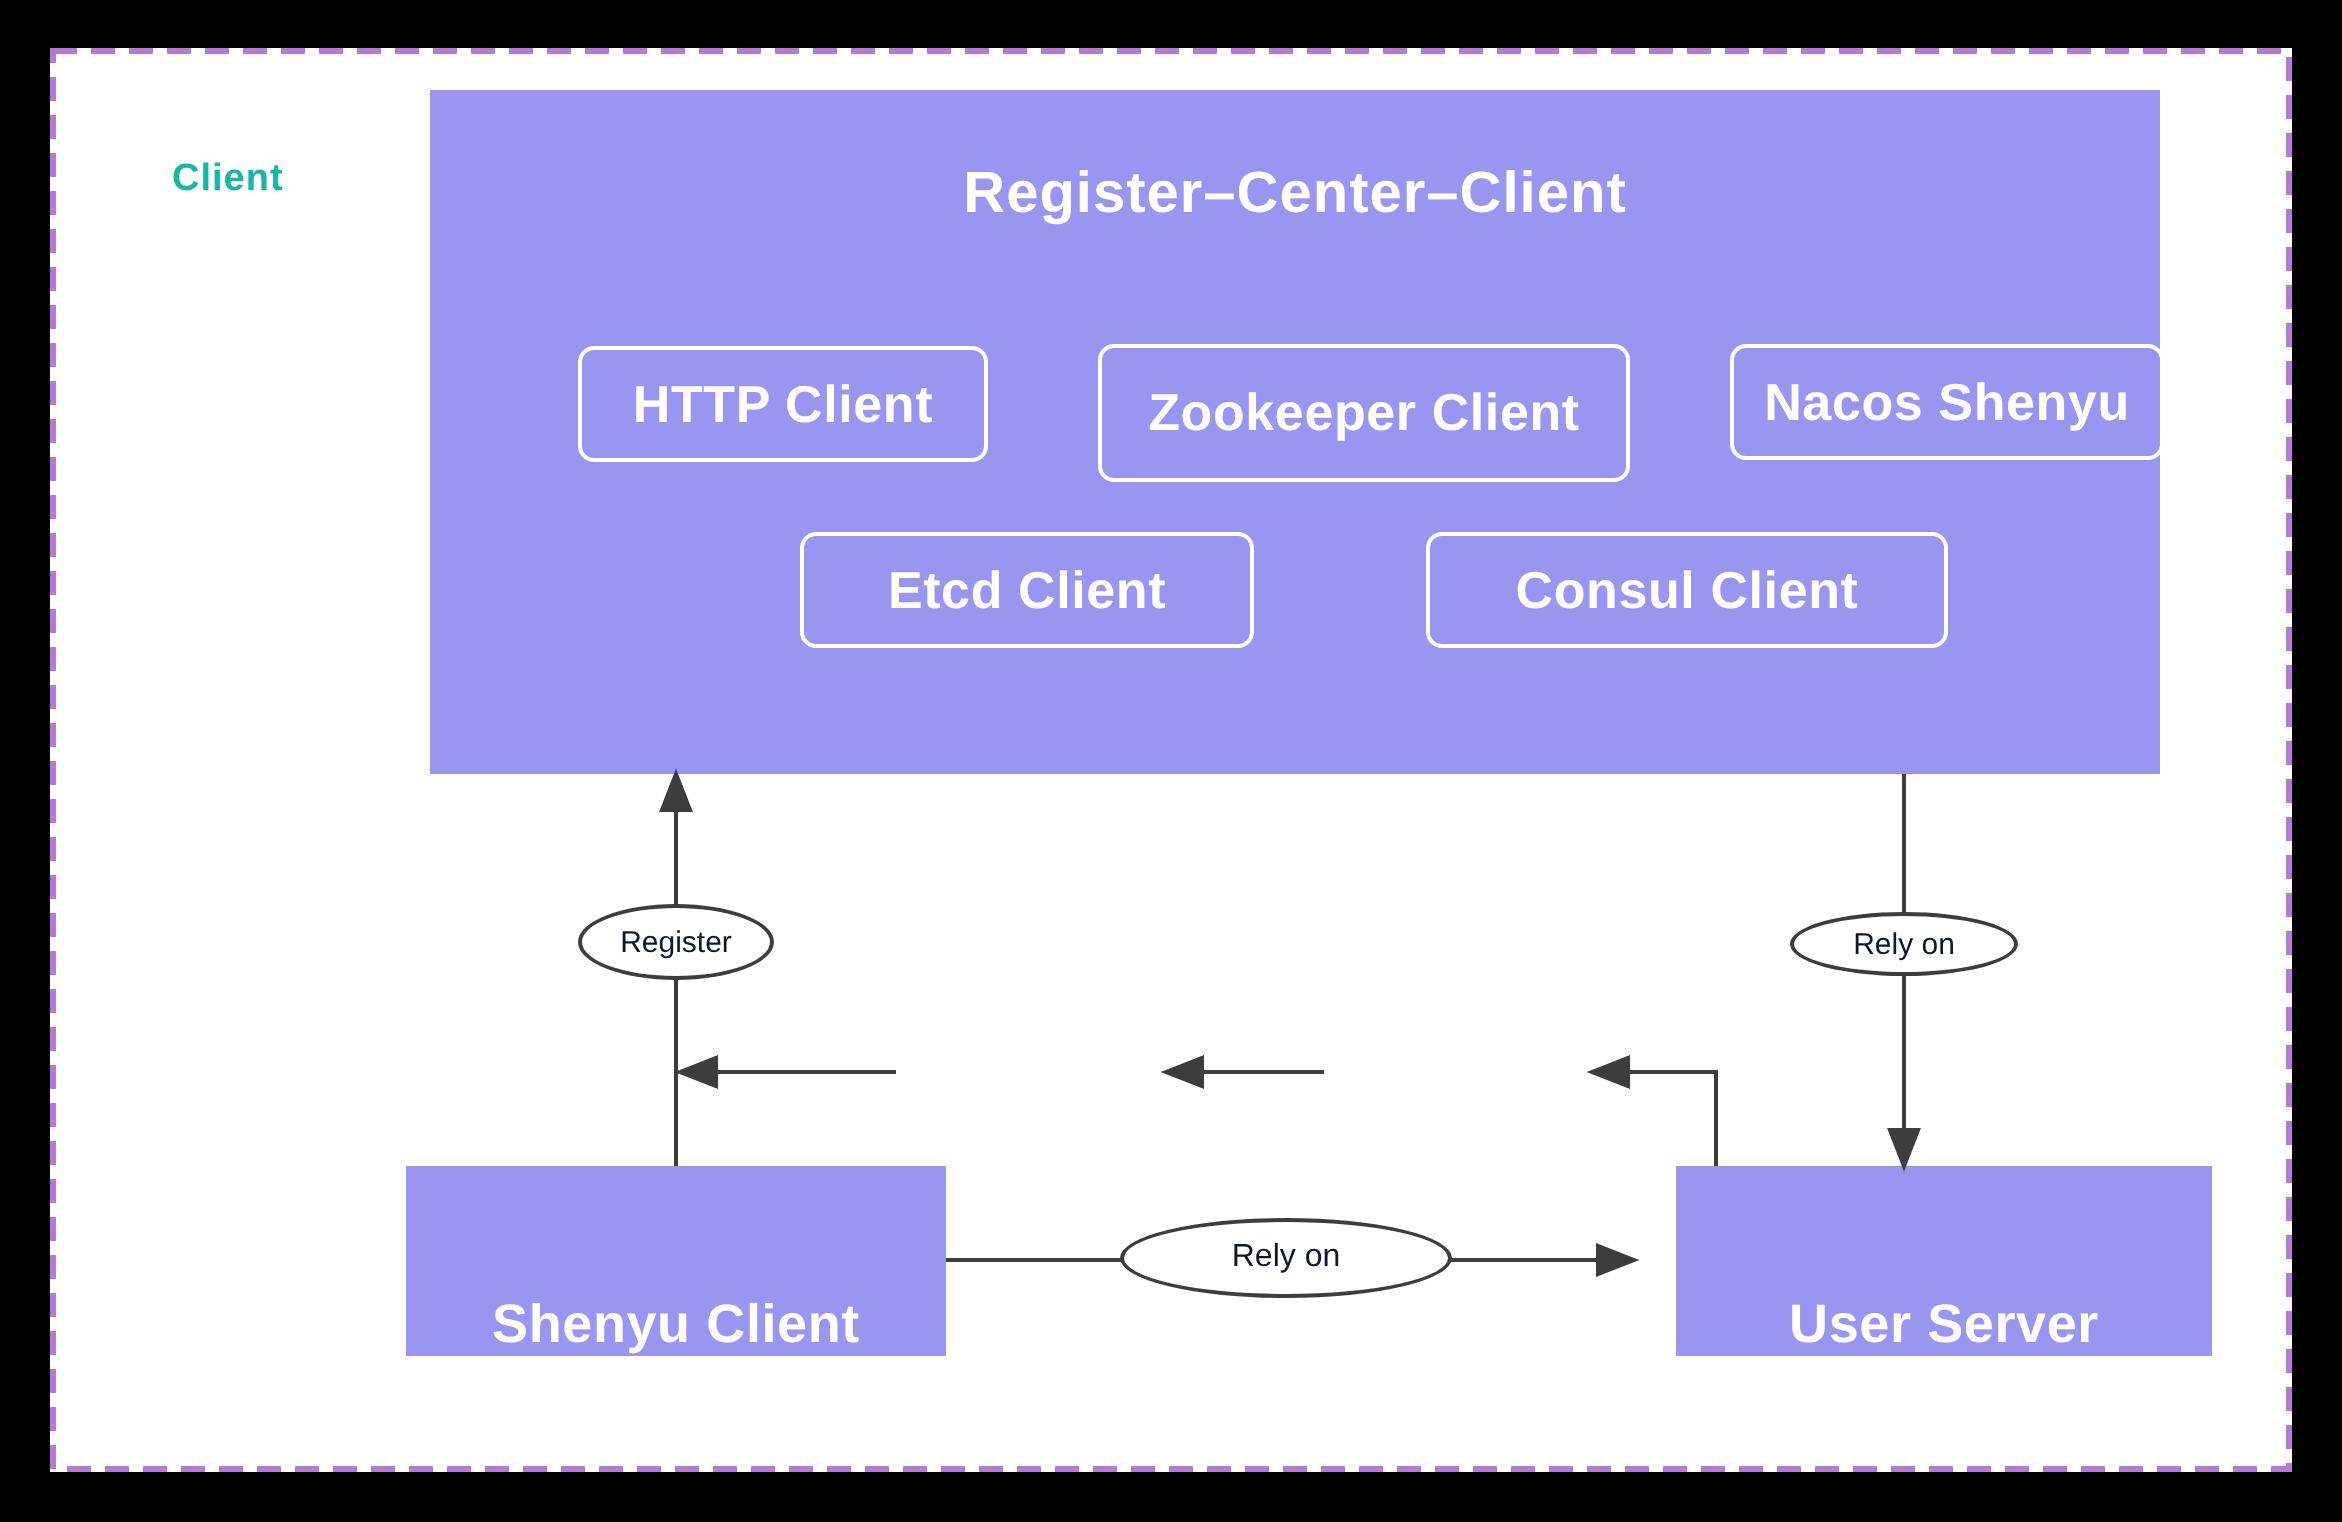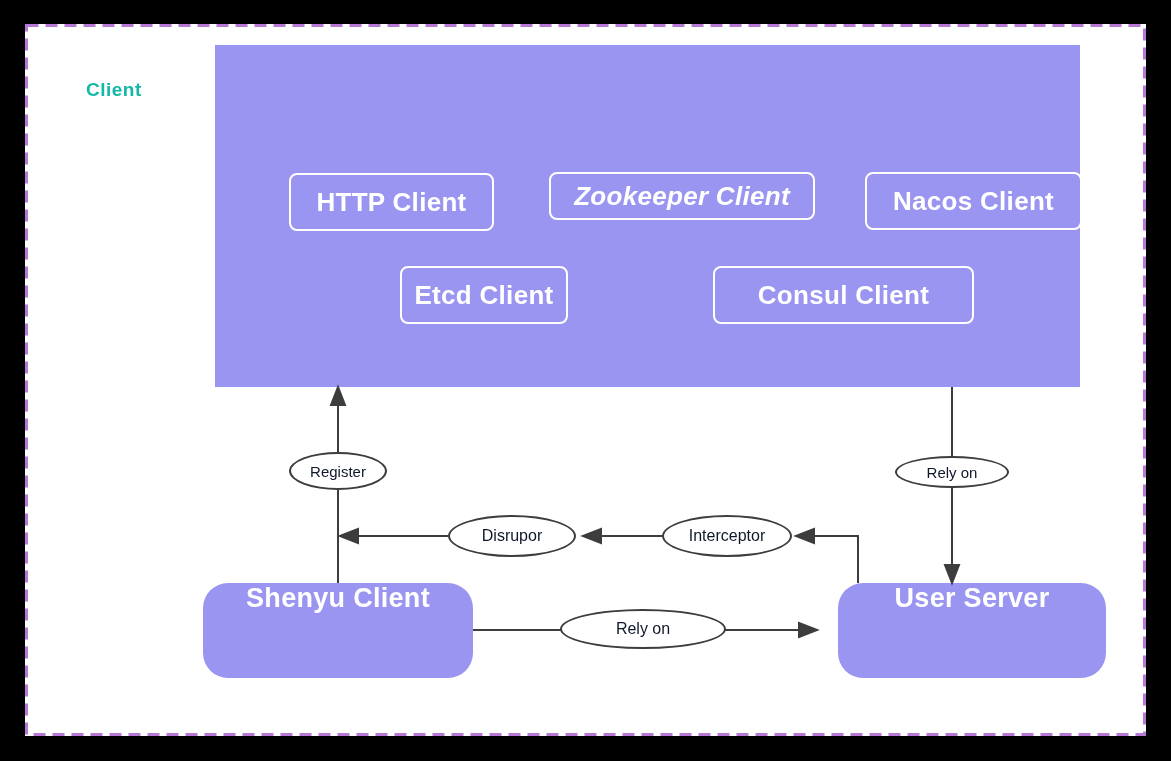--- a/index.html
+++ b/index.html
@@ -58,35 +58,34 @@
     align-items: center;
     justify-content: center;
     color: #ffffff;
     font-size: 26px;
     font-weight: 600;
     box-sizing: border-box;
     letter-spacing: 0.3px;
     margin-left: 32px;
   }
   .cbox.c1 { left: 257px; top: 173px; width: 205px; height: 58px; }
-  .cbox.c2 { left: 517px; top: 172px; width: 266px; height: 48px; font-style: italic; }
+  .cbox.c2 { left: 517px; top: 172px; width: 266px; height: 69px; }
   .cbox.c3 { left: 833px; top: 172px; width: 217px; height: 58px; }
-  .cbox.c4 { left: 368px; top: 266px; width: 168px; height: 58px; }
+  .cbox.c4 { left: 368px; top: 266px; width: 227px; height: 58px; }
   .cbox.c5 { left: 681px; top: 266px; width: 261px; height: 58px; }
   .node {
     position: absolute;
     background: #9a95f0;
     display: flex;
-    align-items: flex-start;
+    align-items: flex-end;
     justify-content: center;
     color: #ffffff;
     font-size: 27px;
     font-weight: 600;
     letter-spacing: 0.3px;
-    border-radius: 25px;
   }
   .node.shenyu { left: 203px; top: 583px; width: 270px; height: 95px; }
   .node.user   { left: 817px; top: 583px; width: 268px; height: 95px; margin-left: 21px; }
   .overlay {
     position: absolute;
     left: 0;
     top: 0;
     pointer-events: none;
   }
   .oval {
@@ -109,29 +108,30 @@
 </head>
 <body>
 
 <div class="stage">
 
   <div class="canvas"></div>
 
   <div class="label-red">Client</div>
 
   <div class="big-box"></div>
+  <div class="big-title">Register–Center–Client</div>
 
   <div class="cbox c1">
     <span>HTTP Client</span>
   </div>
   <div class="cbox c2">
     <span>Zookeeper Client</span>
   </div>
   <div class="cbox c3">
-    <span>Nacos Client</span>
+    <span>Nacos Shenyu</span>
   </div>
   <div class="cbox c4">
     <span>Etcd Client</span>
   </div>
   <div class="cbox c5">
     <span>Consul Client</span>
   </div>
 
   <div class="node shenyu">
     <span>Shenyu Client</span>
@@ -162,26 +162,20 @@
       <polygon points="952,583 945,565 959,565"></polygon>
 
       <line x1="473" y1="630" x2="801" y2="630"></line>
       <polygon points="817,630 799,623 799,637"></polygon>
     </g>
   </svg>
 
   <div class="oval register">
     <span>Register</span>
   </div>
-  <div class="oval disrupor">
-    <span>Disrupor</span>
-  </div>
-  <div class="oval interceptor">
-    <span>Interceptor</span>
-  </div>
   <div class="oval rely-right">
     <span>Rely on</span>
   </div>
   <div class="oval rely-bottom">
     <span>Rely on</span>
   </div>
 
 </div>
 
 </body></html>

